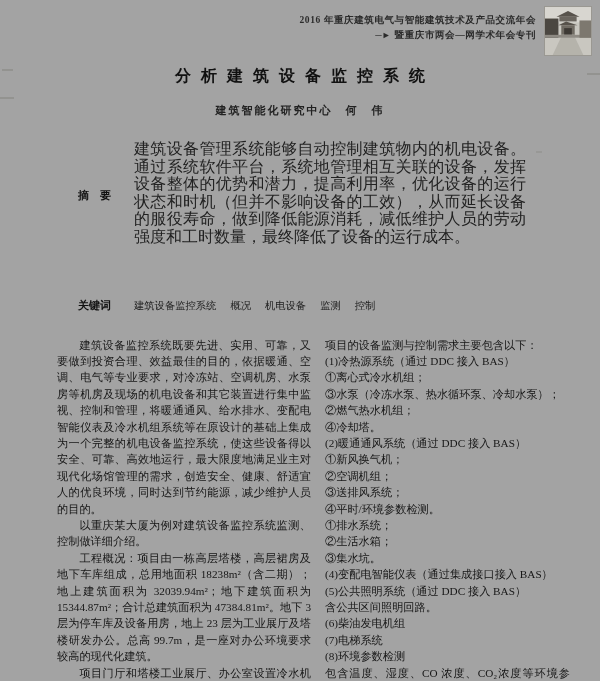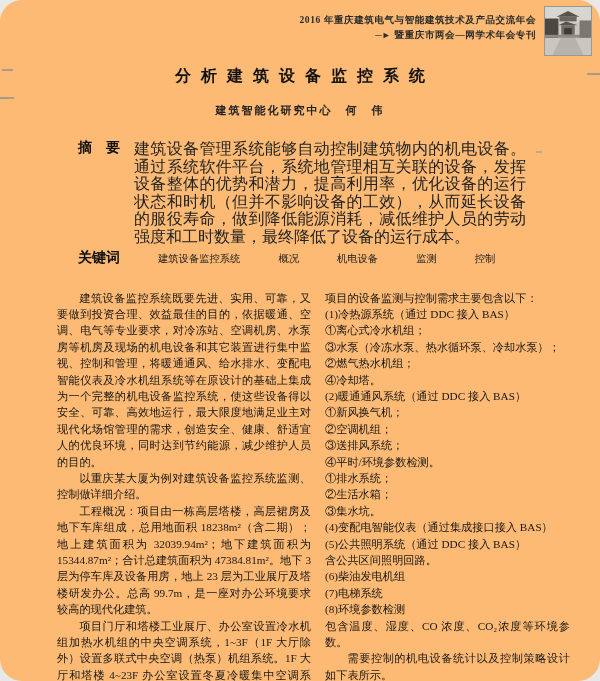--- a/index.html
+++ b/index.html
@@ -2,25 +2,24 @@
 <html><head>
 <meta charset="utf-8">
 <style>
   * { margin: 0; padding: 0; box-sizing: border-box; }
   html, body { background: #e8e8e6; }
   .page {
     position: relative;
     width: 600px;
     height: 681px;
     margin: 0 auto;
-    background: #fdba74;
+    background: #a3a3a3;
     overflow: hidden;
     font-family: "Liberation Serif", "DejaVu Serif", serif;
     color: #1c1c1c;
-    border-radius: 22px;
   }
   
   .masthead-text {
     position: absolute;
     top: 13px;
     right: 64px;
     text-align: right;
     font-size: 9.5px;
     line-height: 15px;
     color: #2b2b2b;
@@ -59,44 +58,44 @@
   }
   
   .abstract {
     margin: 22px 74px 0 78px;
     display: flex;
     align-items: flex-start;
   }
   .meta-label {
     flex: 0 0 auto;
     width: 48px;
-    font-family: Liberation Mono, monospace;
+    font-family: Liberation Serif, serif;
     font-weight: 700;
-    font-size: 14px;
+    font-size: 11px;
     line-height: 17.5px;
     white-space: nowrap;
     color: #111;
+    margin-top: 47px;
   }
   .abstract-text {
     flex: 1 1 auto;
     margin-left: 8px;
     font-size: 16px;
     line-height: 17.5px;
     text-align: justify;
     color: #222;
   }
   .keywords {
     margin: 5px 74px 0 78px;
     display: flex;
     align-items: baseline;
     font-size: 10.3px;
     line-height: 17px;
-    gap: 32px;
-  }
-  .keywords .kw { margin-right: 6px; color: #222; }
+  }
+  .keywords .kw { margin-left: 8px; margin-right: 6px; color: #222; }
   .keywords .kw:first-of-type { margin-left: 8px; }
   
   .columns {
     margin: 22px 30px 0 57px;
     display: flex;
     gap: 14px;
   }
   .col {
     font-size: 11.2px;
     line-height: 16.4px;

